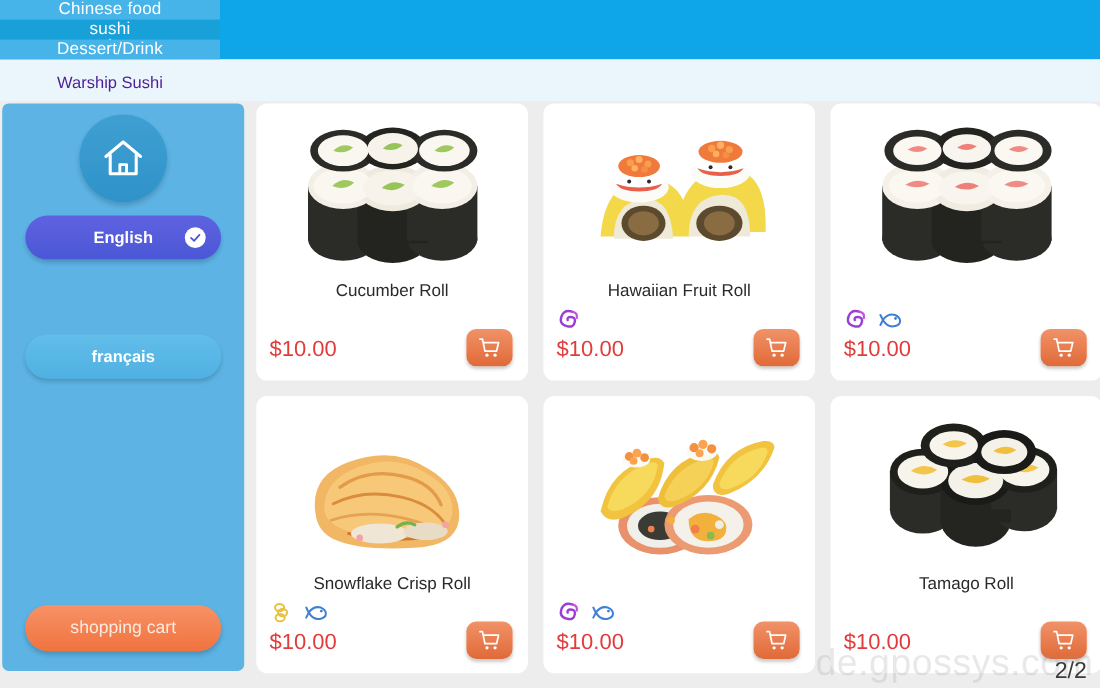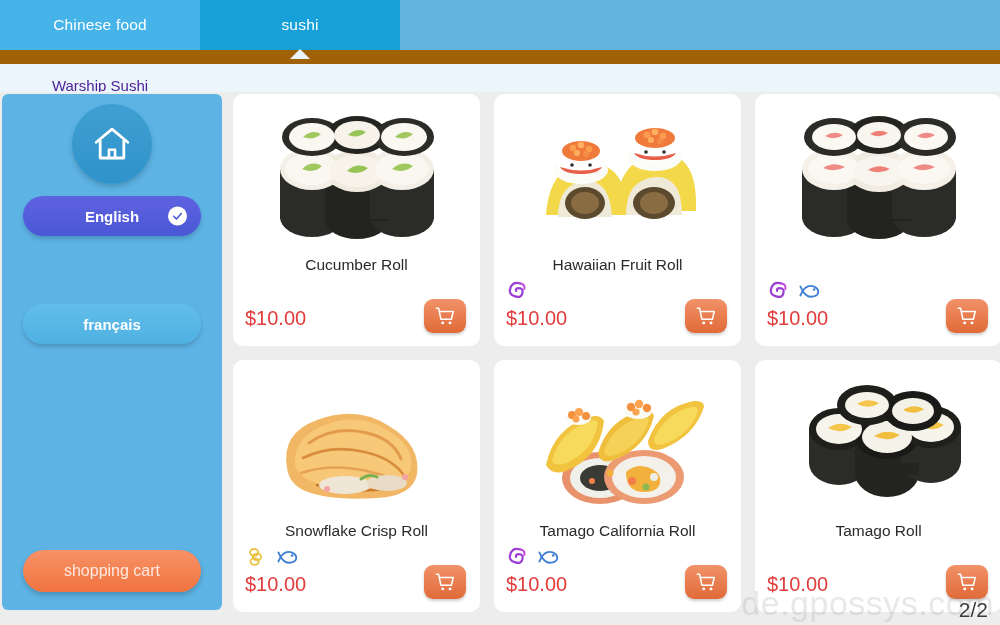--- a/index.html
+++ b/index.html
@@ -6,22 +6,23 @@
   html, body {
     width: 1000px; height: 625px;
     font-family: "Liberation Sans", sans-serif;
     background: #eeeeee;
     overflow: hidden;
   }
   #app { position: relative; width: 1000px; height: 625px; background: #ececec; }
 
   
   .topbar {
-    display: flex; height: 64px; width: 100%;
-    background: #a16207;
+    display: flex; height: 54px; width: 100%;
+    background: #0ea5e9;
+    flex-direction: column;
   }
   .top-tab {
     display: flex; align-items: center; justify-content: center;
     width: 200px; height: 50px;
     color: #ffffff; font-size: 15.5px; letter-spacing: .2px;
     background: #46b4e8; position: relative; cursor: pointer;
   }
   .top-tab.active { background: #18a0d8; }
   .top-tab.active::after {
     content: ""; position: absolute; bottom: -9px; left: 50%;
@@ -157,20 +158,23 @@
 <body>
 
 <div id="app">
 
   <div class="topbar">
     <div class="top-tab" id="ttab0">
       <span>Chinese food</span>
     </div>
     <div class="top-tab active" id="ttab1">
       <span>sushi</span>
+    </div>
+    <div class="top-tab" id="ttab2">
+      <span>Dessert/Drink</span>
     </div>
     <div class="topbar-filler"></div>
   </div>
 
   <div class="subbar">
     <div class="sub-tab">
       <span>Warship Sushi</span>
     </div>
   </div>
 
@@ -424,21 +428,20 @@
               <circle cx="68" cy="43" r="4" fill="#f4913f"></circle>
               <circle cx="58" cy="46" r="3.5" fill="#fba351"></circle>
               <ellipse cx="120" cy="38" rx="14" ry="8" fill="#fbfbf5"></ellipse>
               <circle cx="113" cy="34" r="4.2" fill="#f4913f"></circle>
               <circle cx="121" cy="31" r="4.2" fill="#fba351"></circle>
               <circle cx="129" cy="35" r="4.2" fill="#f4913f"></circle>
               <circle cx="118" cy="39" r="3.6" fill="#fba351"></circle>
             </g>
           </svg>
         </div>
-        <div class="card-title">Tamago California Roll</div>
         <div class="tags">
           <svg class="tag-icon" viewBox="0 0 24 24" fill="none">
             <path d="M16 5 q-8 -3 -11 4 q-3 8 5 10 q7 2 8 -4 q1 -5 -4 -5 q-4 0 -3 3" stroke="#9b3fd4" stroke-width="2.4" stroke-linecap="round" fill="none"></path>
             <path d="M16 5 q5 1 4 6" stroke="#c44fe0" stroke-width="2.2" stroke-linecap="round" fill="none"></path>
           </svg>
           <svg class="tag-icon" viewBox="0 0 24 24" fill="none">
             <path d="M4 13 q5 -7 12 -5 q5 2 5 6 q0 4 -5 5 q-7 2 -12 -6z" stroke="#3f7fd4" stroke-width="2" fill="none" stroke-linejoin="round"></path>
             <path d="M4 13 L1.5 8 M4 13 L1.5 18" stroke="#3f7fd4" stroke-width="2" stroke-linecap="round"></path>
             <circle cx="16.5" cy="11.5" r="1.4" fill="#3f7fd4"></circle>
           </svg>

